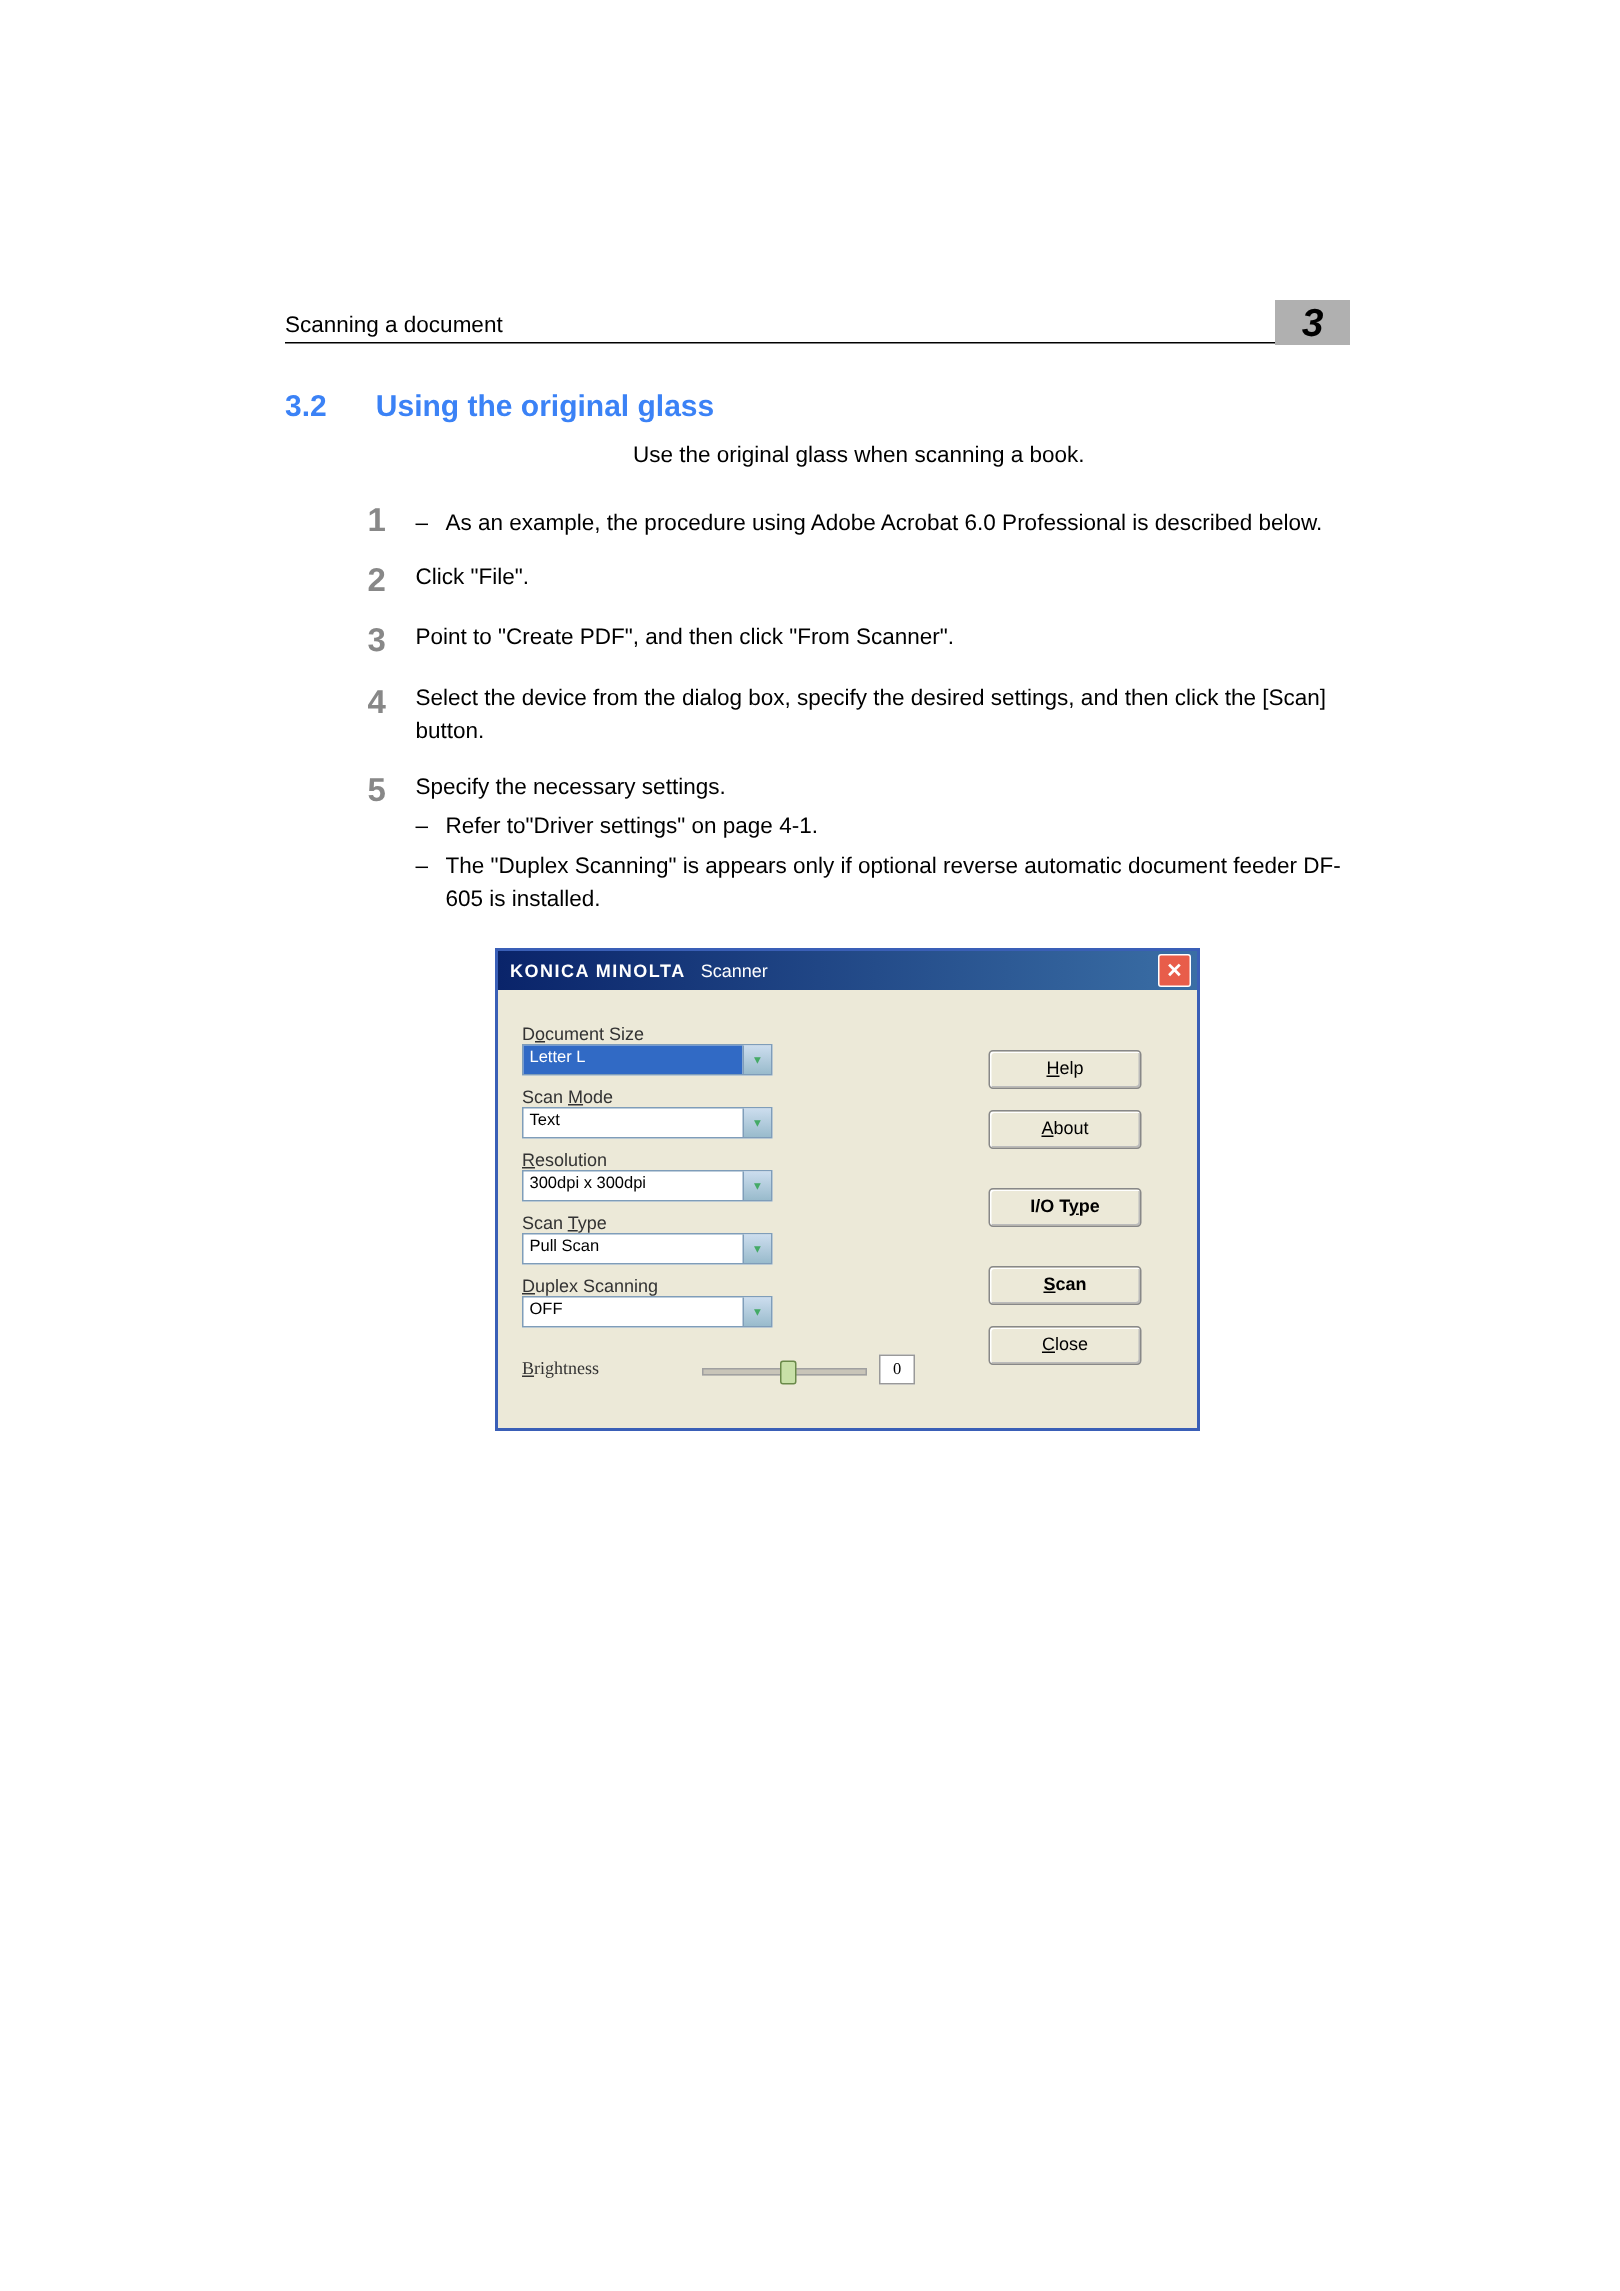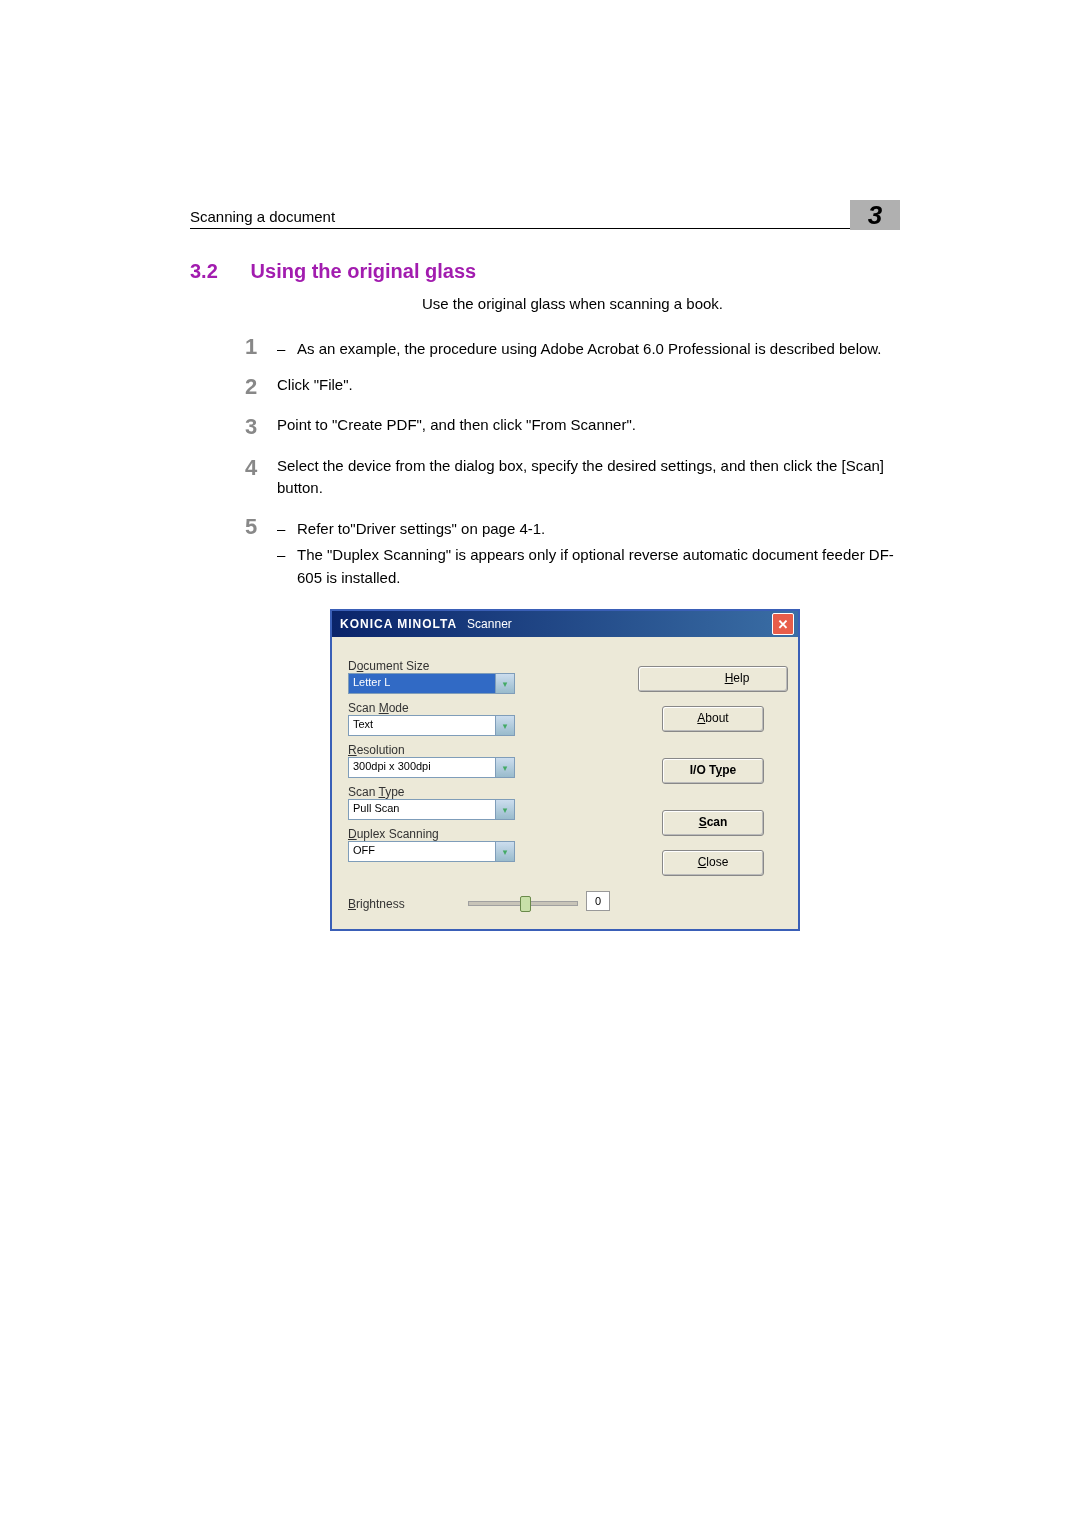--- a/index.html
+++ b/index.html
@@ -47,21 +47,21 @@
   font-size: 26px;
   font-weight: bold;
   font-style: italic;
   color: #000;
   font-family: "Arial Black", Arial, sans-serif;
 }
 .section-heading {
   margin-top: 50px;
   font-size: 20px;
   font-weight: bold;
-  color: #a21caf;
+  color: #3b82f6;
 }
 .section-heading .secnum {
   display: inline-block;
   width: 55px;
 }
 .intro {
   margin: 10px 0 0 55px;
   font-size: 15px;
   line-height: 1.5;
   text-align: center;
@@ -196,21 +196,22 @@
   border-left: 1px solid #7f9db9;
   display: flex;
   align-items: center;
   justify-content: center;
   font-size: 9px;
   color: #4a6;
   cursor: pointer;
 }
 .slider-row {
   display: flex;
-  align-items: flex-end;
+  align-items: center;
+  font-family: Liberation Serif, serif;
 }
 .slider-row .label {
   width: 120px;
   color: #333;
   font-size: 12px;
 }
 .slider {
   width: 110px;
   height: 18px;
   position: relative;
@@ -249,21 +250,21 @@
   height: 24px;
   background: #ece9d8;
   border: 1px solid #888;
   border-radius: 3px;
   box-shadow: inset 1px 1px 0 #fff, inset -1px -1px 0 #bbb;
   font-size: 12px;
   text-align: center;
   line-height: 22px;
   cursor: pointer;
 }
-.right-col .gap-top { margin-top: 7px; padding-left: 48px; }
+.right-col .gap-top { margin-top: 18px; }
 .right-col .gap-mid { margin-top: 12px; font-weight: bold; }
 .footer {
   position: absolute;
   bottom: 98px;
   left: 190px;
   right: 180px;
   border-top: 1px solid #000;
   padding-top: 6px;
   font-size: 15px;
   display: flex;
@@ -312,20 +313,21 @@
       </div>
       <div class="step">
         <div class="step-num">4</div>
         <div class="step-body">
           <div>Select the device from the dialog box, specify the desired settings, and then click the [Scan] button.</div>
         </div>
       </div>
       <div class="step">
         <div class="step-num">5</div>
         <div class="step-body">
+          <div>Specify the necessary settings.</div>
           <div class="sub">
             <div class="sub-dash">–</div>
             <div class="sub-text">Refer to"Driver settings" on page 4-1.</div>
           </div>
           <div class="sub">
             <div class="sub-dash">–</div>
             <div class="sub-text">The "Duplex Scanning" is appears only if optional reverse automatic document feeder DF-605 is installed.</div>
           </div>
         </div>
       </div>

